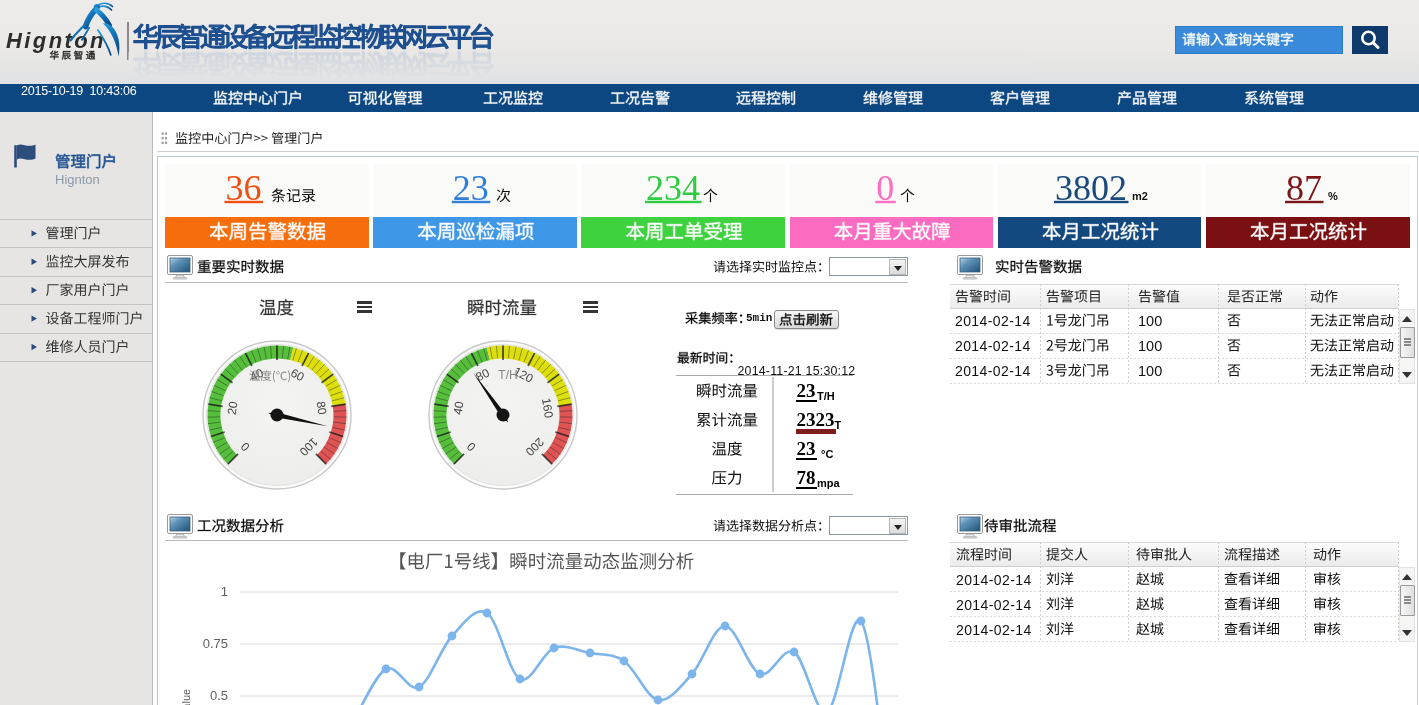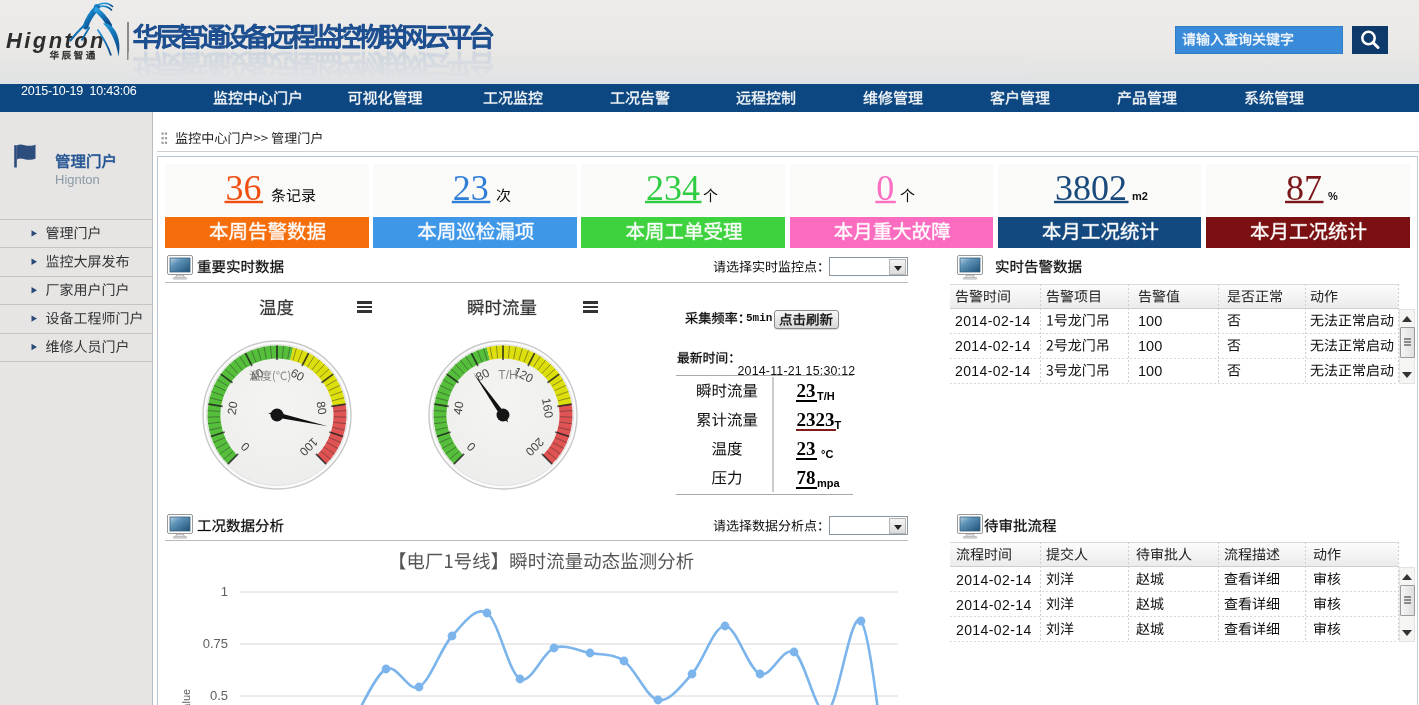--- a/index.html
+++ b/index.html
@@ -81,21 +81,21 @@
 <div class="abs" style="left:357px;top:305.6px;width:15px;height:2.6px;background:#333"></div>
 <div class="abs" style="left:357px;top:310.2px;width:15px;height:2.6px;background:#333"></div>
 <div class="abs" style="left:583px;top:301px;width:15px;height:2.6px;background:#333"></div>
 <div class="abs" style="left:583px;top:305.6px;width:15px;height:2.6px;background:#333"></div>
 <div class="abs" style="left:583px;top:310.2px;width:15px;height:2.6px;background:#333"></div>
 <div class="abs hline" style="left:676px;top:375px;width:177px;background:#aaa"></div>
 <div class="abs hline" style="left:676px;top:493.5px;width:177px;background:#aaa"></div>
 <div class="abs vline" style="left:772px;top:377px;height:115px"></div>
 <div class="abs" style="left:795.5px;top:383px;font-family:'Liberation Serif',serif;font-size:19px;font-weight:bold;color:#000;line-height:16px;border-bottom:2px solid #000;padding-bottom:1px;padding-left:1px;padding-right:1px">23</div>
 <div class="abs" style="left:817px;top:389.5px;font-size:11px;font-weight:bold;color:#000">T/H</div>
-<div class="abs" style="left:795.5px;top:412px;font-family:'Liberation Serif',serif;font-size:19px;font-weight:bold;color:#000;line-height:16px;border-bottom:2px solid #7f1d1d;padding-bottom:1px;padding-left:1px;padding-right:1px">2323</div>
+<div class="abs" style="left:795.5px;top:412px;font-family:'Liberation Serif',serif;font-size:19px;font-weight:bold;color:#000;line-height:16px;border-bottom:5px solid #7f1d1d;padding-bottom:1px;padding-left:1px;padding-right:1px">2323</div>
 <div class="abs" style="left:834.5px;top:418.5px;font-size:11px;font-weight:bold;color:#000">T</div>
 <div class="abs" style="left:795.5px;top:441px;font-family:'Liberation Serif',serif;font-size:19px;font-weight:bold;color:#000;line-height:16px;border-bottom:2px solid #000;padding-bottom:1px;padding-left:1px;padding-right:1px">23</div>
 <div class="abs" style="left:821px;top:447.5px;font-size:11px;font-weight:bold;color:#000">°C</div>
 <div class="abs" style="left:795.5px;top:470px;font-family:'Liberation Serif',serif;font-size:19px;font-weight:bold;color:#000;line-height:16px;border-bottom:2px solid #000;padding-bottom:1px;padding-left:1px;padding-right:1px">78</div>
 <div class="abs" style="left:817px;top:476.5px;font-size:11px;font-weight:bold;color:#000">mpa</div>
 <div class="thead" style="top:283.5px"></div>
 <div class="vdot" style="left:1040px;top:283.5px;height:100px"></div>
 <div class="vdot" style="left:1128px;top:283.5px;height:100px"></div>
 <div class="vdot" style="left:1218px;top:283.5px;height:100px"></div>
 <div class="vdot" style="left:1305px;top:283.5px;height:100px"></div>

